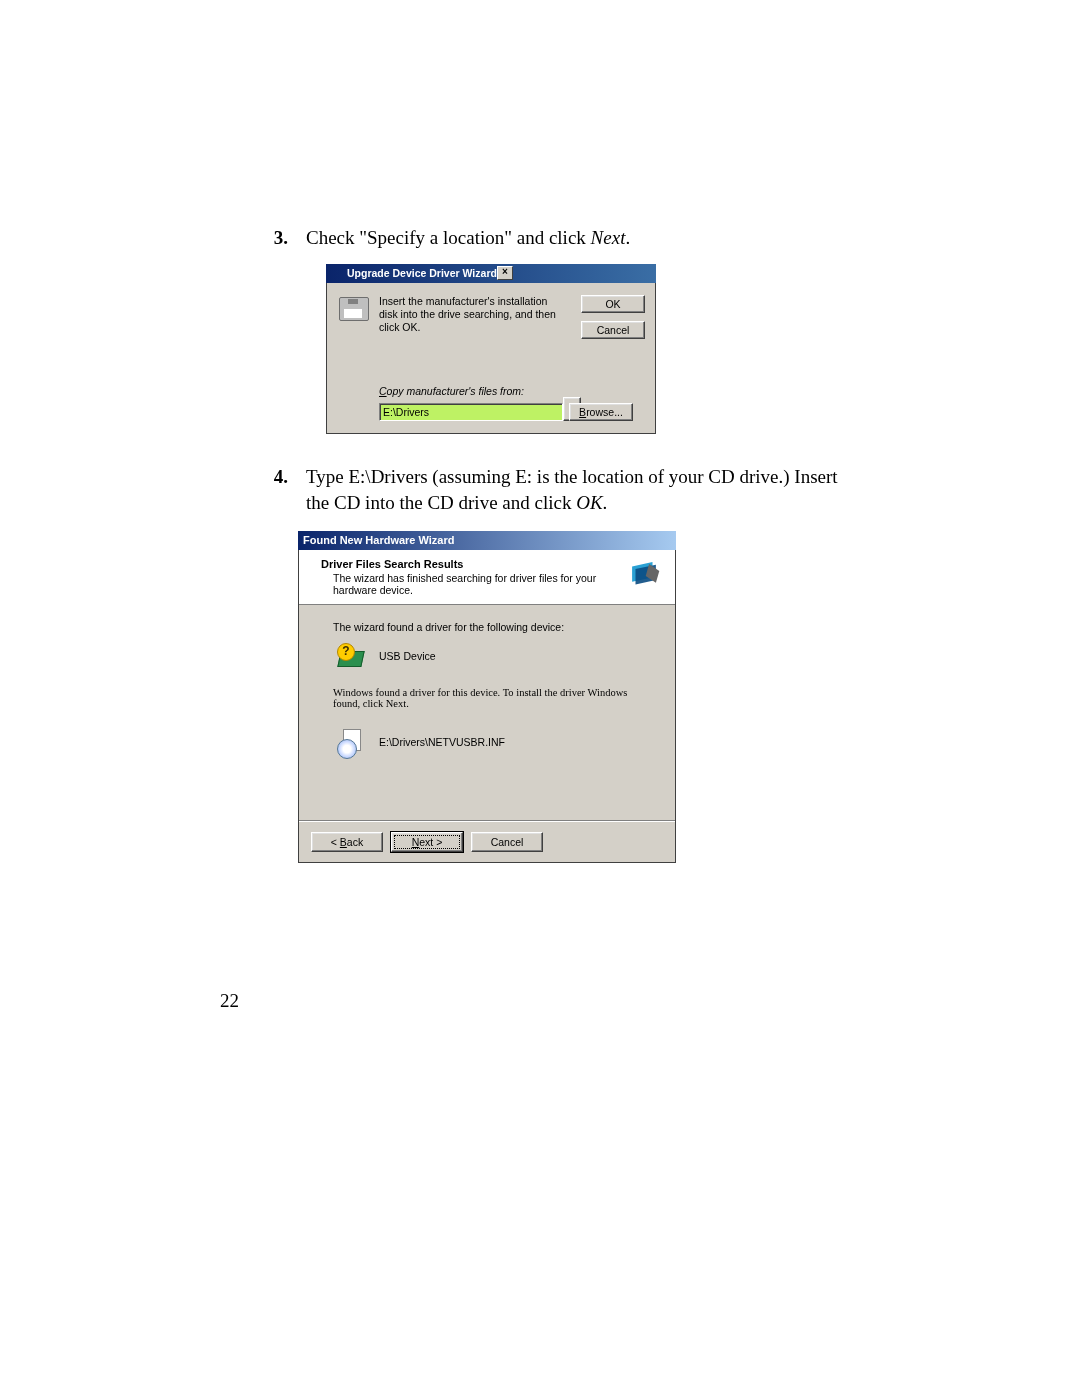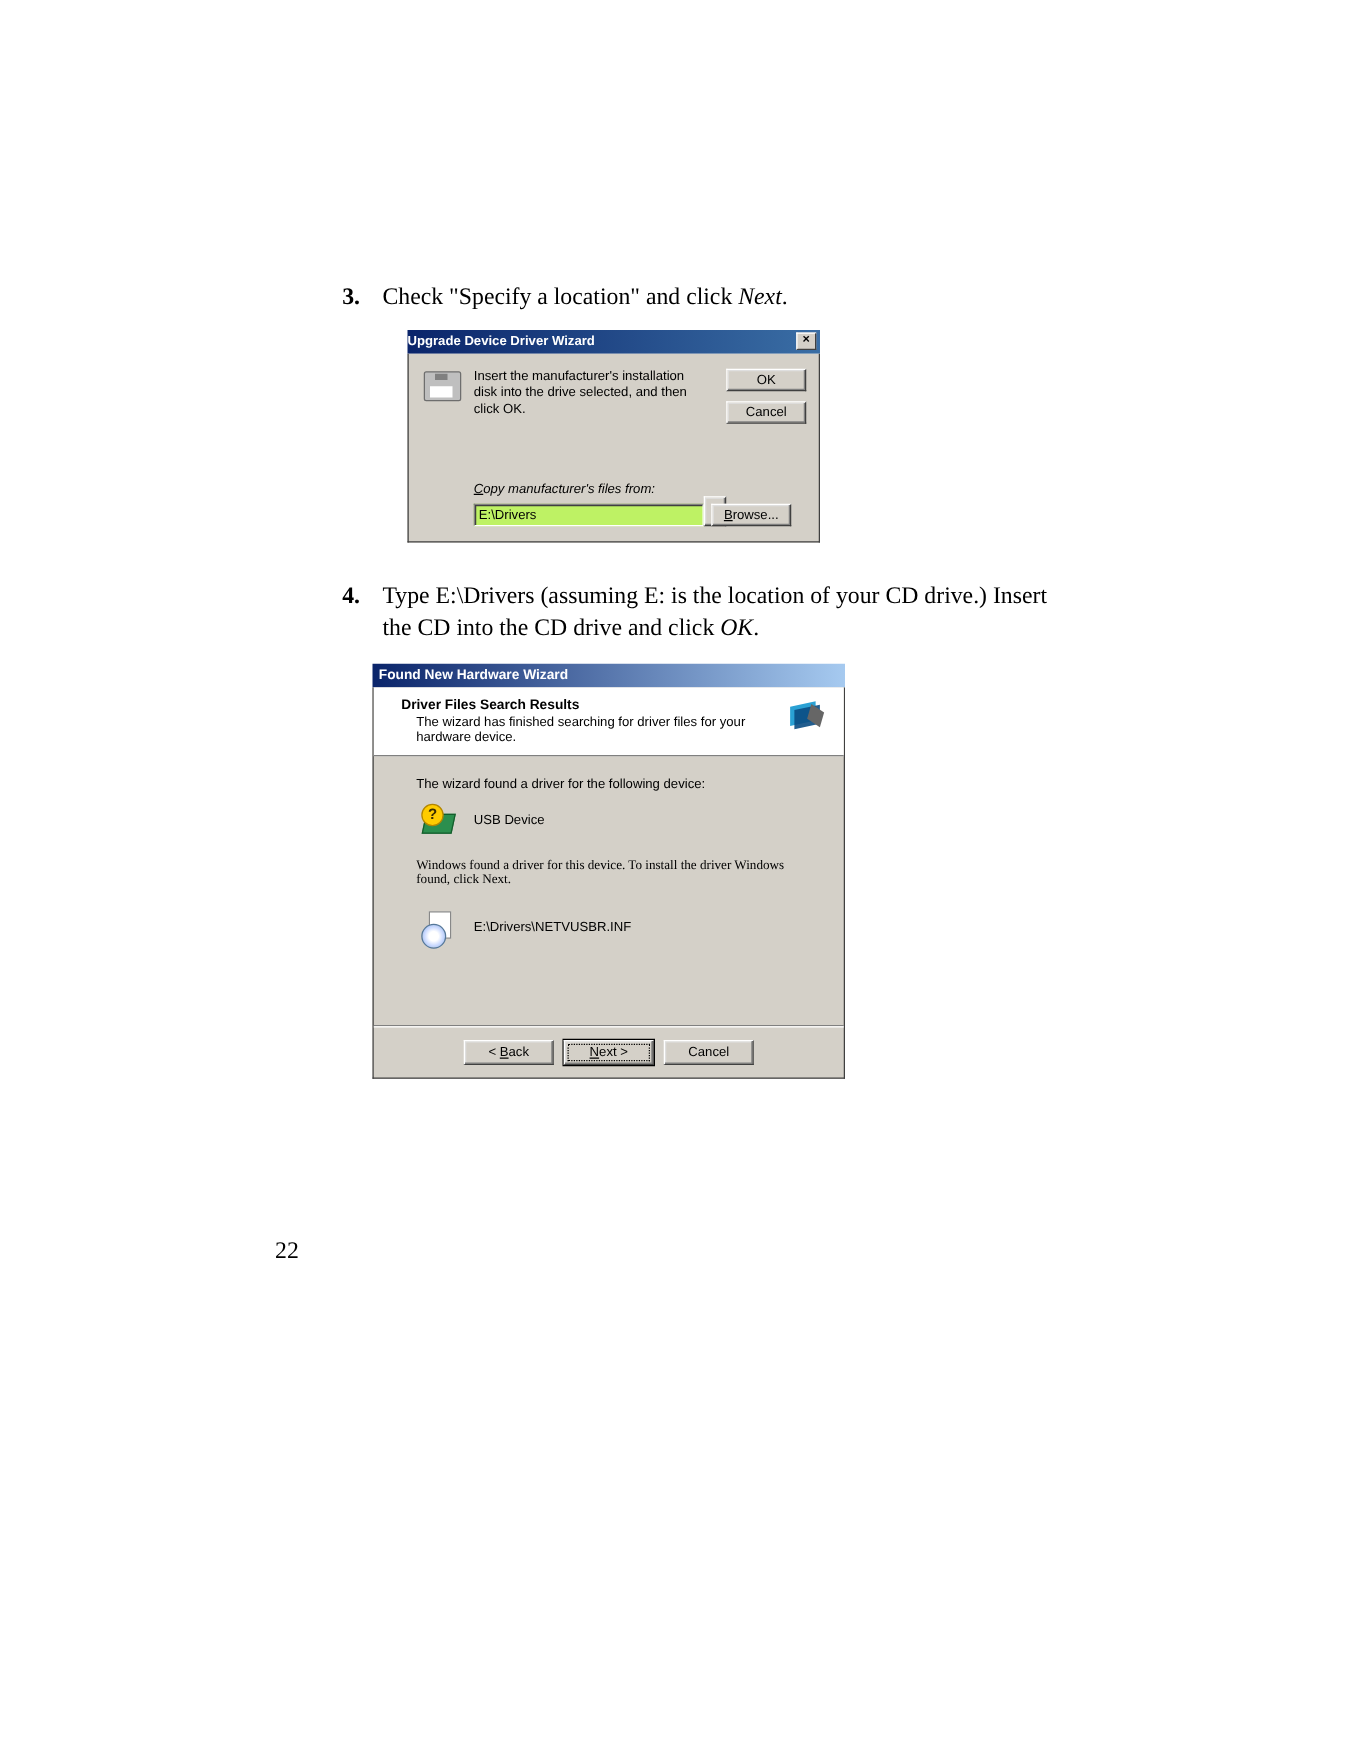--- a/index.html
+++ b/index.html
@@ -51,24 +51,23 @@
     margin-bottom: 30px;
     font-family: Tahoma, Arial, sans-serif;
     font-size: 10.5px;
     color: #000;
   }
   .dlg1-titlebar {
     background: linear-gradient(to right, #0a246a, #3a6ea5);
     color: #fff;
     font-weight: bold;
     font-size: 10.5px;
-    padding: 2px 3px 3px 0;
+    padding: 2px 3px 3px 21px;
     display: flex;
     align-items: center;
-    justify-content: space-between;
   }
   .close-btn {
     width: 14px;
     height: 12px;
     background: #d4d0c8;
     border: 1px solid #fff;
     border-right-color: #404040;
     border-bottom-color: #404040;
     font-family: Arial, sans-serif;
     font-size: 10px;
@@ -249,21 +248,21 @@
     width: 18px; height: 18px;
     border-radius: 50%;
     background: radial-gradient(circle, #fff 30%, #c8d8ff 60%, #88aacc 100%);
     border: 1px solid #557799;
   }
   .dlg2-buttons {
     border-top: 1px solid #fff;
     box-shadow: 0 -1px 0 #808080;
     padding: 10px 12px;
     display: flex;
-    justify-content: center;
+    justify-content: flex-start;
     gap: 8px;
   }
   .dlg2-buttons .win-btn { width: 70px; padding: 3px 0; }
   .btn-default {
     box-shadow: inset -1px -1px 0 #808080, inset 1px 1px 0 #dfdfdf, 0 0 0 1px #000;
     outline: 1px dotted #000;
     outline-offset: -4px;
   }
   .u { text-decoration: underline; }
 
@@ -288,21 +287,21 @@
 
   <div class="dialog1">
     <div class="dlg1-titlebar">
       <span>Upgrade Device Driver Wizard</span>
       <div class="close-btn">×</div>
     </div>
     <div class="dlg1-body">
       <div class="dlg1-icon">
           <div class="floppy"></div>
         </div>
-      <div class="dlg1-msg">Insert the manufacturer's installation disk into the drive selected, and then click OK.</div>
+      <div class="dlg1-msg">Insert the manufacturer's installation disk into the drive searching, and then click OK.</div>
       <div class="win-btn dlg1-ok">OK</div>
       <div class="win-btn dlg1-cancel">Cancel</div>
       <div class="dlg1-label">
         <span class="u">C</span><span>opy manufacturer's files from:</span>
       </div>
       <input class="dlg1-input" value="E:\Drivers" style="">
       <div class="win-btn dlg1-dropdown-btn">
           <div class="arrow-down"></div>
         </div>
       <div class="win-btn dlg1-browse">

